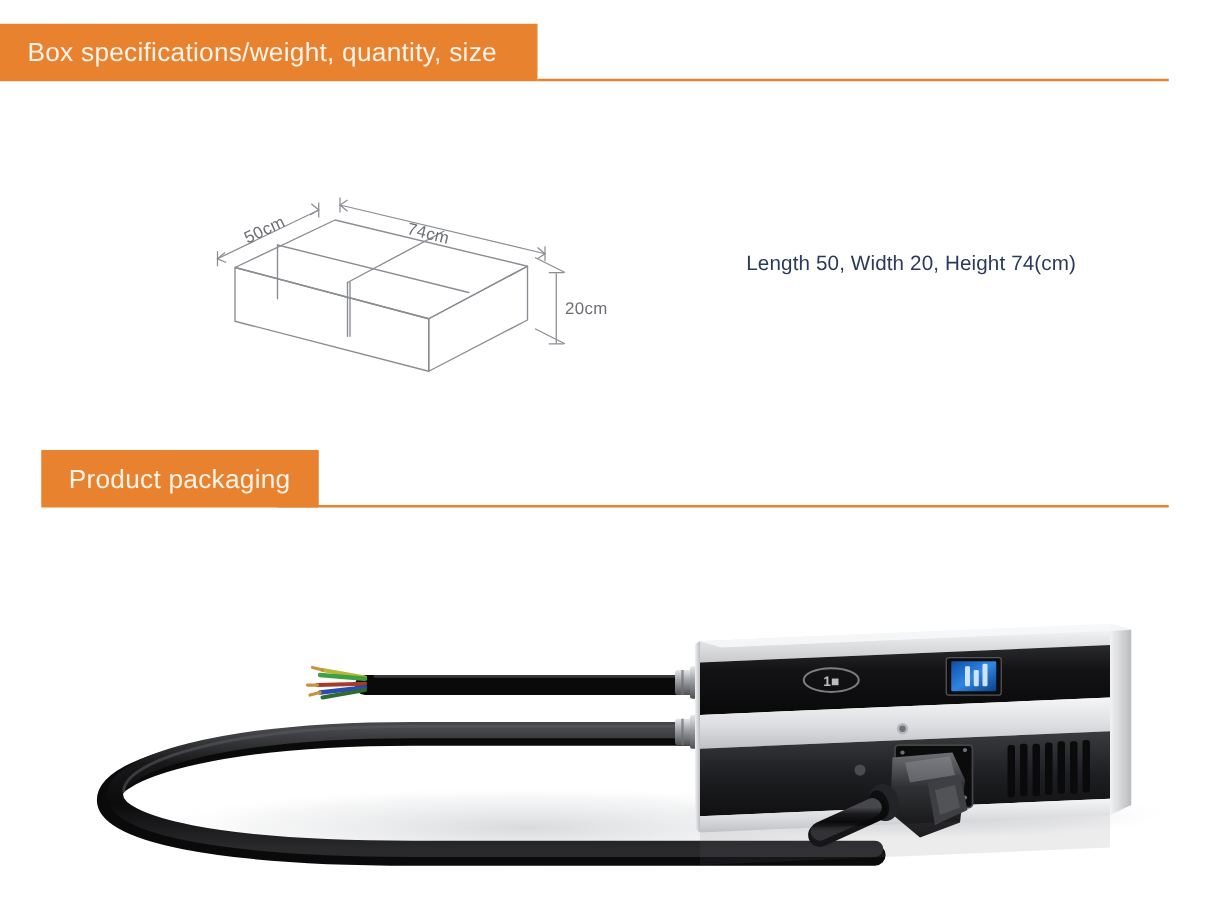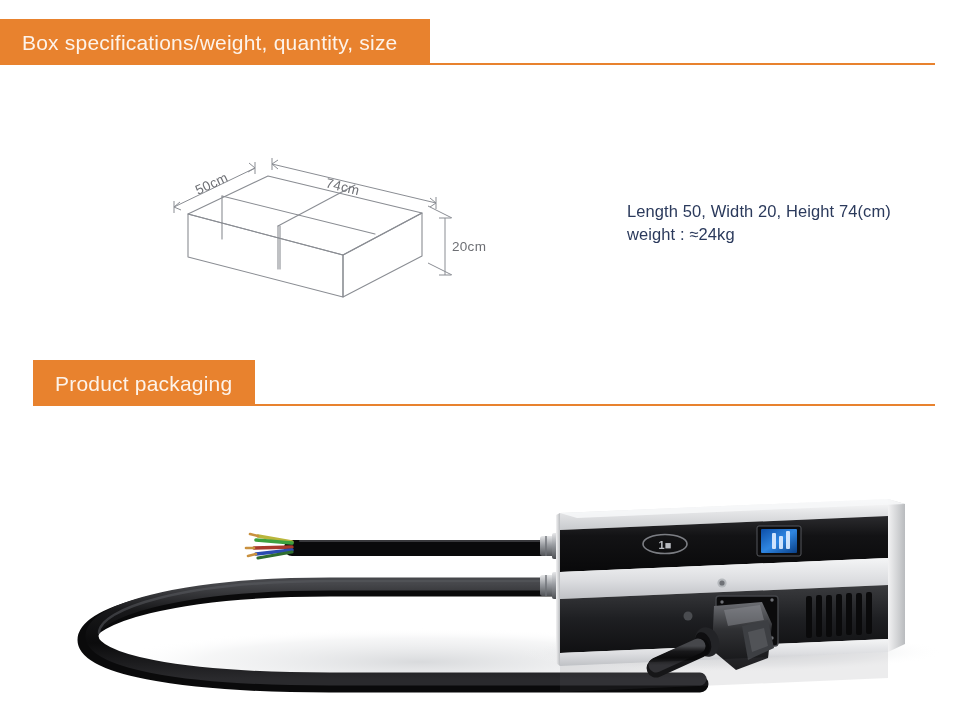--- a/index.html
+++ b/index.html
@@ -76,21 +76,20 @@
   #spec-text {
     position: absolute;
     left: 597px;
     top: 200px;
     width: 340px;
     color: #2b3a5c;
     font-size: 16.5px;
     line-height: 1.42;
     font-weight: 400;
     letter-spacing: 0.1px;
-    margin-left: 30px;
   }
   #spec-text div { white-space: nowrap; }
 
   
   #product-photo {
     position: absolute;
     left: 0;
     top: 420px;
     width: 980px;
     height: 301px;
@@ -151,21 +150,20 @@
       <path d="M 279 130 L 291 130"></path>
       <path d="M 268 61 L 292 73"></path>
       <path d="M 268 118 L 292 130"></path>
     </g>
     <text class="dim-text" x="292" y="106">20cm</text>
   </svg>
 </div>
 
 <div id="spec-text">
   <div>Length 50, Width 20, Height 74(cm)</div>
-  <div>weight : ≈24kg</div>
 </div>
 
 <div class="section-header" id="header-2">
   <div class="header-tab">
     <span class="header-tab-label">Product packaging</span>
   </div>
   <div class="header-rule"></div>
 </div>
 
 <div id="product-photo">

